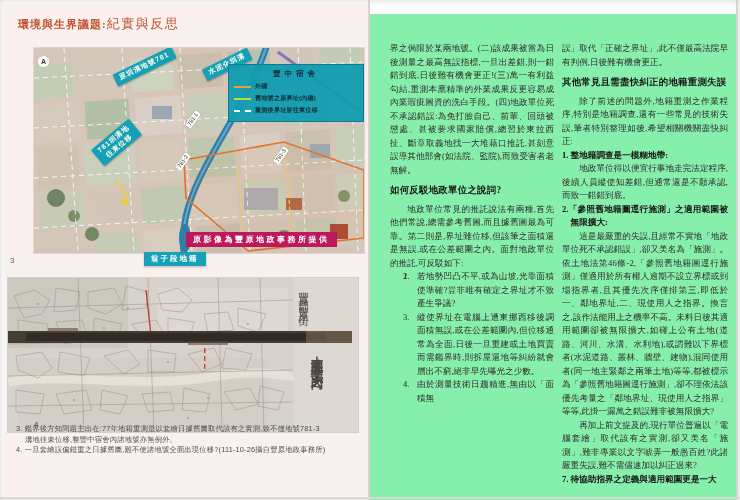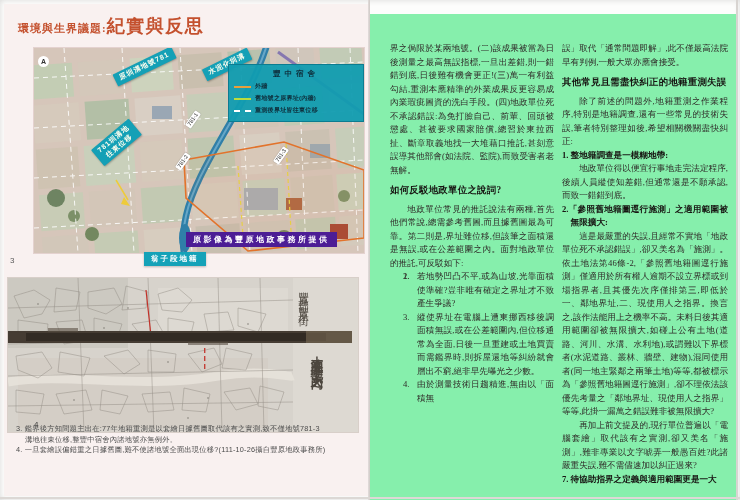--- a/index.html
+++ b/index.html
@@ -6,36 +6,36 @@
   body{width:740px;height:500px;overflow:hidden;font-family:"Liberation Sans",sans-serif;}
   .spread{position:relative;width:740px;height:500px;background:#fdfdfc;box-shadow:inset 0 0 6px rgba(0,0,0,.15);}
   .gutter{position:absolute;left:368px;top:0;width:2px;height:500px;background:linear-gradient(90deg,#e3dedc,#cfc9c6);}
   .edge-r{position:absolute;right:2px;top:0;width:2px;height:500px;background:#d8d4d1;}
   .edge-b{position:absolute;left:0;bottom:1px;width:740px;height:2px;background:#dcd8d5;}
 
   
   .left-page{position:absolute;left:4px;top:4px;width:364px;height:492px;background:#f9f1f0;}
   .page-title{position:absolute;left:14px;top:10px;white-space:nowrap;color:#c4512e;}
   .page-title .pre{font-size:11px;font-weight:bold;letter-spacing:1px;font-family:Liberation Serif, serif;}
-  .page-title .main{font-size:18px;font-weight:bold;letter-spacing:1.5px;}
+  .page-title .main{font-size:13px;font-weight:normal;letter-spacing:1.5px;}
 
   .aerial{position:absolute;left:30px;top:44px;width:330px;height:205px;box-shadow:0 0 0 1px #e4d2cf;overflow:hidden;}
   .aerial svg{display:block;}
   .tag{position:absolute;background:#ffffff;color:#333;font-size:5.5px;line-height:7px;padding:0 2px;border-radius:1px;transform:rotate(-55deg);box-shadow:0 0 1px rgba(0,0,0,.4);}
   .mlabel{position:absolute;background:#14a0b6;color:#fdfdee;font-weight:bold;font-size:7px;line-height:8.5px;padding:2px 5px;border-radius:1px;box-shadow:0 1px 2px rgba(0,0,0,.3);letter-spacing:1px;white-space:nowrap;}
   .marker-a{position:absolute;left:4px;top:8px;width:11px;height:11px;border-radius:50%;background:#ffffff;color:#333;font-size:7px;font-weight:bold;text-align:center;line-height:11px;}
   .legend{position:absolute;right:0;top:16px;width:136px;background:rgba(17,156,176,.95);border:1px solid #0c7c91;padding:4px 5px 6px;box-sizing:border-box;}
   .legend .lg-title{text-align:center;font-size:7.5px;font-weight:bold;color:#0e2f3c;letter-spacing:4px;margin-bottom:2px;}
   .lg-row{display:flex;align-items:center;gap:4px;margin-top:3px;}
   .lg-swatch{width:17px;flex:0 0 17px;}
   .sw-orange{height:2px;background:#e8a03c;}
   .sw-green{height:2px;background:#bbdc3e;}
   .sw-dash{height:0;border-top:2px dashed #ffffff;}
   .lg-label{font-size:6.1px;color:#0e2f3c;font-weight:bold;white-space:nowrap;letter-spacing:.2px;}
-  .credit{position:absolute;left:152px;bottom:6px;background:#4c1d95;color:#ffffff;font-weight:bold;font-size:8px;letter-spacing:2.5px;padding:2px 7px;white-space:nowrap;}
+  .credit{position:absolute;left:152px;bottom:6px;background:#be185d;color:#ffffff;font-weight:bold;font-size:8px;letter-spacing:2.5px;padding:2px 7px;white-space:nowrap;}
   .fig-num{position:absolute;color:#5a5a5a;font-size:8px;}
 
   .oldmap-label{position:absolute;left:96px;top:248px;background:#15a2b8;color:#fff;font-weight:bold;font-size:7.5px;letter-spacing:2px;padding:2px 7px;box-shadow:0 1px 2px rgba(0,0,0,.25);margin-left:44px;}
   .oldmap{position:absolute;left:4px;top:274px;width:350px;height:154px;overflow:hidden;box-shadow:0 0 0 1px #d8cfc9;}
   .vtext{position:absolute;writing-mode:vertical-rl;color:#4c463e;font-family:"Liberation Serif","DejaVu Serif",serif;}
   .vt1{left:288px;top:5px;font-size:10.5px;letter-spacing:5px;}
   .vt2{left:300px;top:68px;font-size:12.5px;letter-spacing:3px;font-weight:bold;}
   .om-num{position:absolute;left:26px;top:142px;color:#3a3a3a;font-size:8px;}
 
   .captions{position:absolute;left:12px;top:420px;width:348px;color:#4c4c4c;font-size:7.3px;line-height:10.5px;letter-spacing:.2px;}
@@ -250,21 +250,21 @@
         <span class="n">3.</span>
         <span>縱使界址在電腦上遭東挪西移後調面積無誤,或在公差範圍內,但位移通常為全面,日後一旦重建或土地買賣而需鑑界時,則拆屋還地等糾紛就會層出不窮,絕非早先曝光之少數。</span>
       </div>
       <div class="num-item">
         <span class="n">4.</span>
         <span>由於測量技術日趨精進,無由以「面積無</span>
       </div>
     </div>
 
     <div class="col col2">
-      <p class="cont">誤」取代「通常問題即解」,此不僅最高法院早有判例,一般大眾亦應會接受。</p>
+      <p class="cont">誤」取代「正確之界址」,此不僅最高法院早有判例,日後難有機會更正。</p>
       <h3>其他常見且需盡快糾正的地籍重測失誤</h3>
       <p>除了前述的問題外,地籍重測之作業程序,特別是地籍調查,還有一些常見的技術失誤,筆者特別整理如後,希望相關機關盡快糾正:</p>
       <div class="bolditem">1. 整地籍調查是一模糊地帶:</div>
       <p>地政單位得以便宜行事地走完法定程序,後續人員縱使知差錯,但通常還是不願承認,而致一錯錯到底。</p>
       <div class="bolditem">2.「參照舊地籍圖逕行施測」之適用範圍被無限擴大:</div>
       <p>這是最嚴重的失誤,且經常不實地「地政單位死不承認錯誤」,卻又美名為「施測」。依土地法第46條-2,「參照舊地籍圖逕行施測」僅適用於所有權人逾期不設立界標或到場指界者,且其優先次序僅排第三,即低於一、鄰地界址,二、現使用人之指界。換言之,該作法能用上之機率不高。未料日後其適用範圍卻被無限擴大,如碰上公有土地(道路、河川、水溝、水利地),或謂難以下界標者(水泥道路、叢林、牆壁、建物),混同使用者(同一地主緊鄰之兩筆土地)等等,都被標示為「參照舊地籍圖逕行施測」,卻不理依法該優先考量之「鄰地界址、現使用人之指界」等等,此掛一漏萬之錯誤難非被無限擴大?</p>
       <p>再加上前文提及的,現行單位普遍以「電腦套繪」取代該有之實測,卻又美名「施測」,難非專業以文字唬弄一般愚百姓?此諸嚴重失誤,難不需儘速加以糾正過來?</p>
       <div class="bolditem">7. 待協助指界之定義與適用範圍更是一大</div>
     </div>
   </div>

